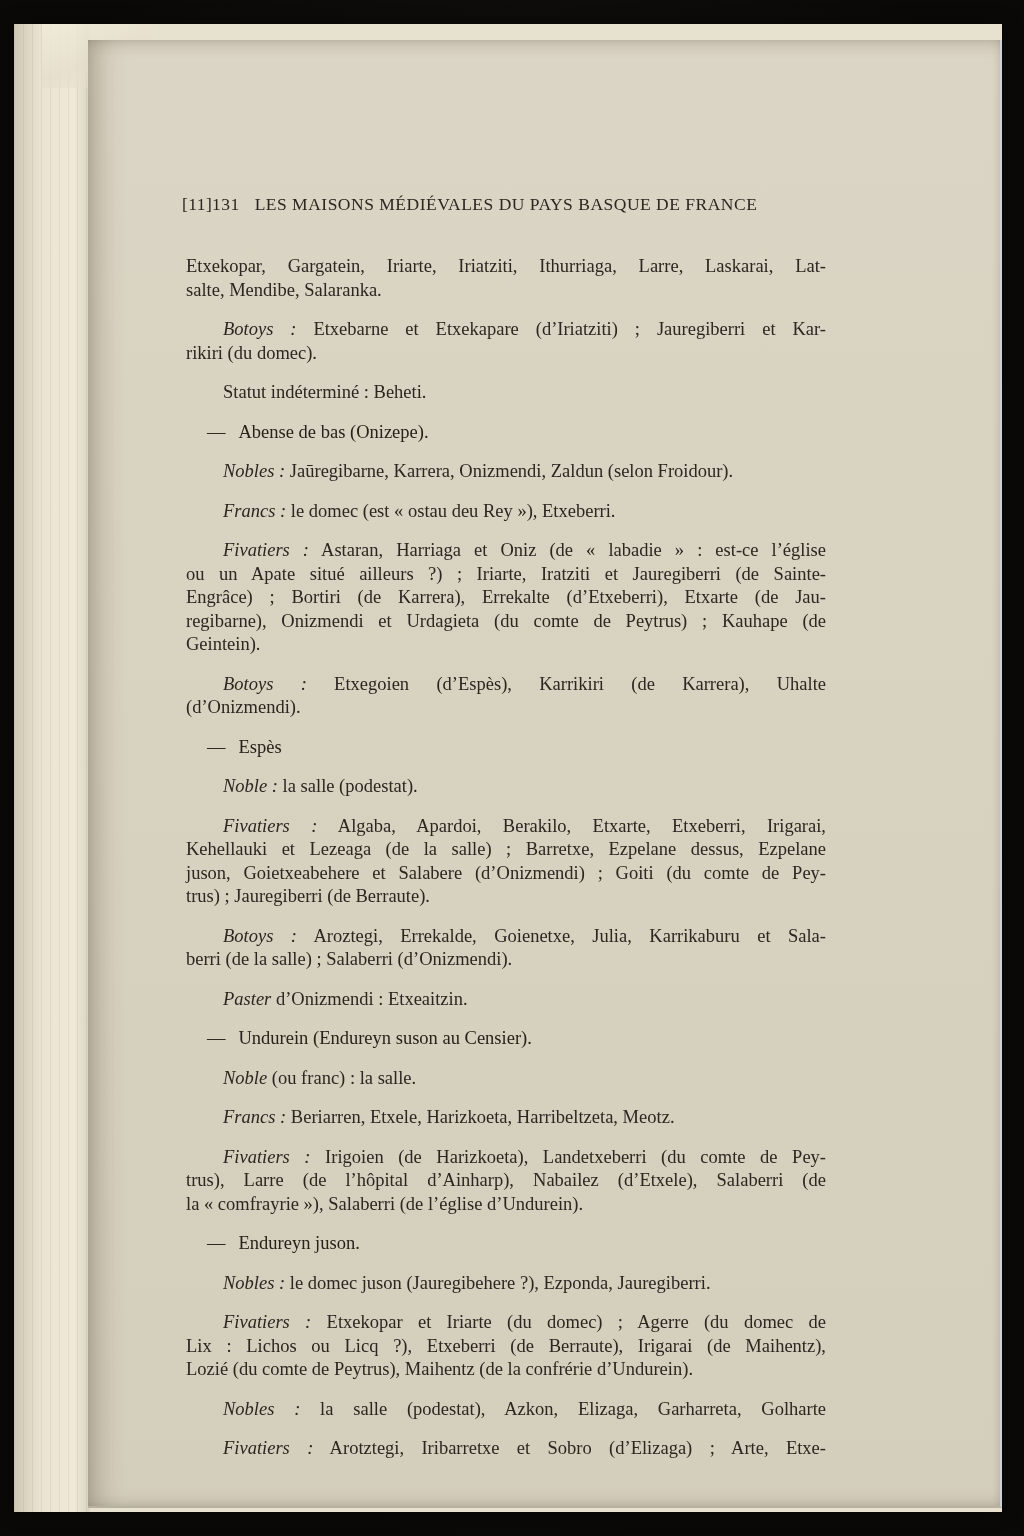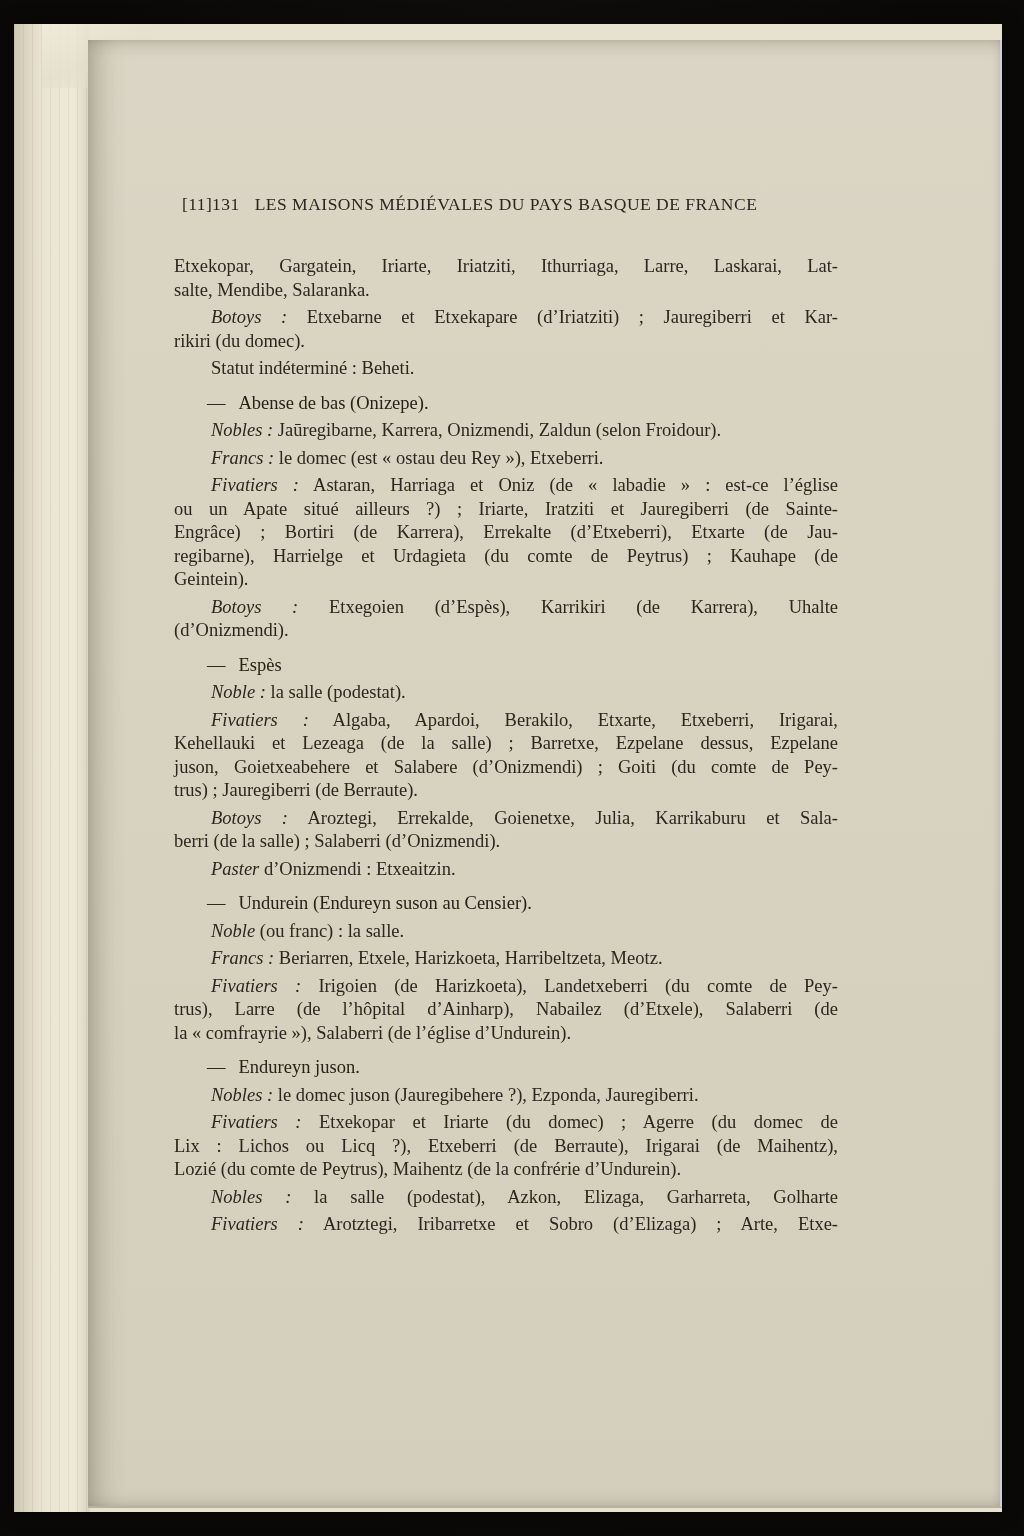--- a/index.html
+++ b/index.html
@@ -54,21 +54,21 @@
     padding:0 4px 0 12px;
     font-size:17.5px; letter-spacing:0.4px; line-height:22px;
     display:flex; justify-content:flex-start;
   }
   .page-head .ttl {
     position:absolute; left:0; right:0; text-align:center;
     letter-spacing:0.5px;
   }
 
   .text-block { margin-top:40px; font-size:18.5px; line-height:23.5px; }
-  .para { margin:4px; }
+  .para { margin:16px; }
   .line { min-height:23.5px; }
   .line.just { text-align:justify; text-align-last:justify; }
   .para.indent .line.first { text-indent:37px; }
   .it { font-style:italic; }
 
   .heading {
     font-weight:normal; color:#272219;
     margin:11px 0 4px; padding-left:37px;
   }
   .heading .dash { margin-right:13px; }
@@ -101,21 +101,21 @@
           <div class="para indent">
             <div class="line first"><span class="it">Nobles :</span><span> Jaūregibarne, Karrera, Onizmendi, Zaldun (selon Froidour).</span></div>
           </div>
           <div class="para indent">
             <div class="line first"><span class="it">Francs :</span><span> le domec (est « ostau deu Rey »), Etxeberri.</span></div>
           </div>
           <div class="para indent">
             <div class="line just first"><span class="it">Fivatiers :</span><span> Astaran, Harriaga et Oniz (de « labadie » : est-ce l’église</span></div>
             <div class="line just"><span>ou un Apate situé ailleurs ?) ; Iriarte, Iratziti et Jauregiberri (de Sainte-</span></div>
             <div class="line just"><span>Engrâce) ; Bortiri (de Karrera), Errekalte (d’Etxeberri), Etxarte (de Jau-</span></div>
-            <div class="line just"><span>regibarne), Harrielge et Urdagieta (du comte de Peytrus) ; Kauhape (de</span></div>
+            <div class="line just"><span>regibarne), Onizmendi et Urdagieta (du comte de Peytrus) ; Kauhape (de</span></div>
             <div class="line"><span>Geintein).</span></div>
           </div>
           <div class="para indent">
             <div class="line just first"><span class="it">Botoys :</span><span> Etxegoien (d’Espès), Karrikiri (de Karrera), Uhalte</span></div>
             <div class="line"><span>(d’Onizmendi).</span></div>
           </div>
           <div class="heading"><span class="dash">—</span><span>Espès</span></div>
           <div class="para indent">
             <div class="line first"><span class="it">Noble :</span><span> la salle (podestat).</span></div>
           </div>

